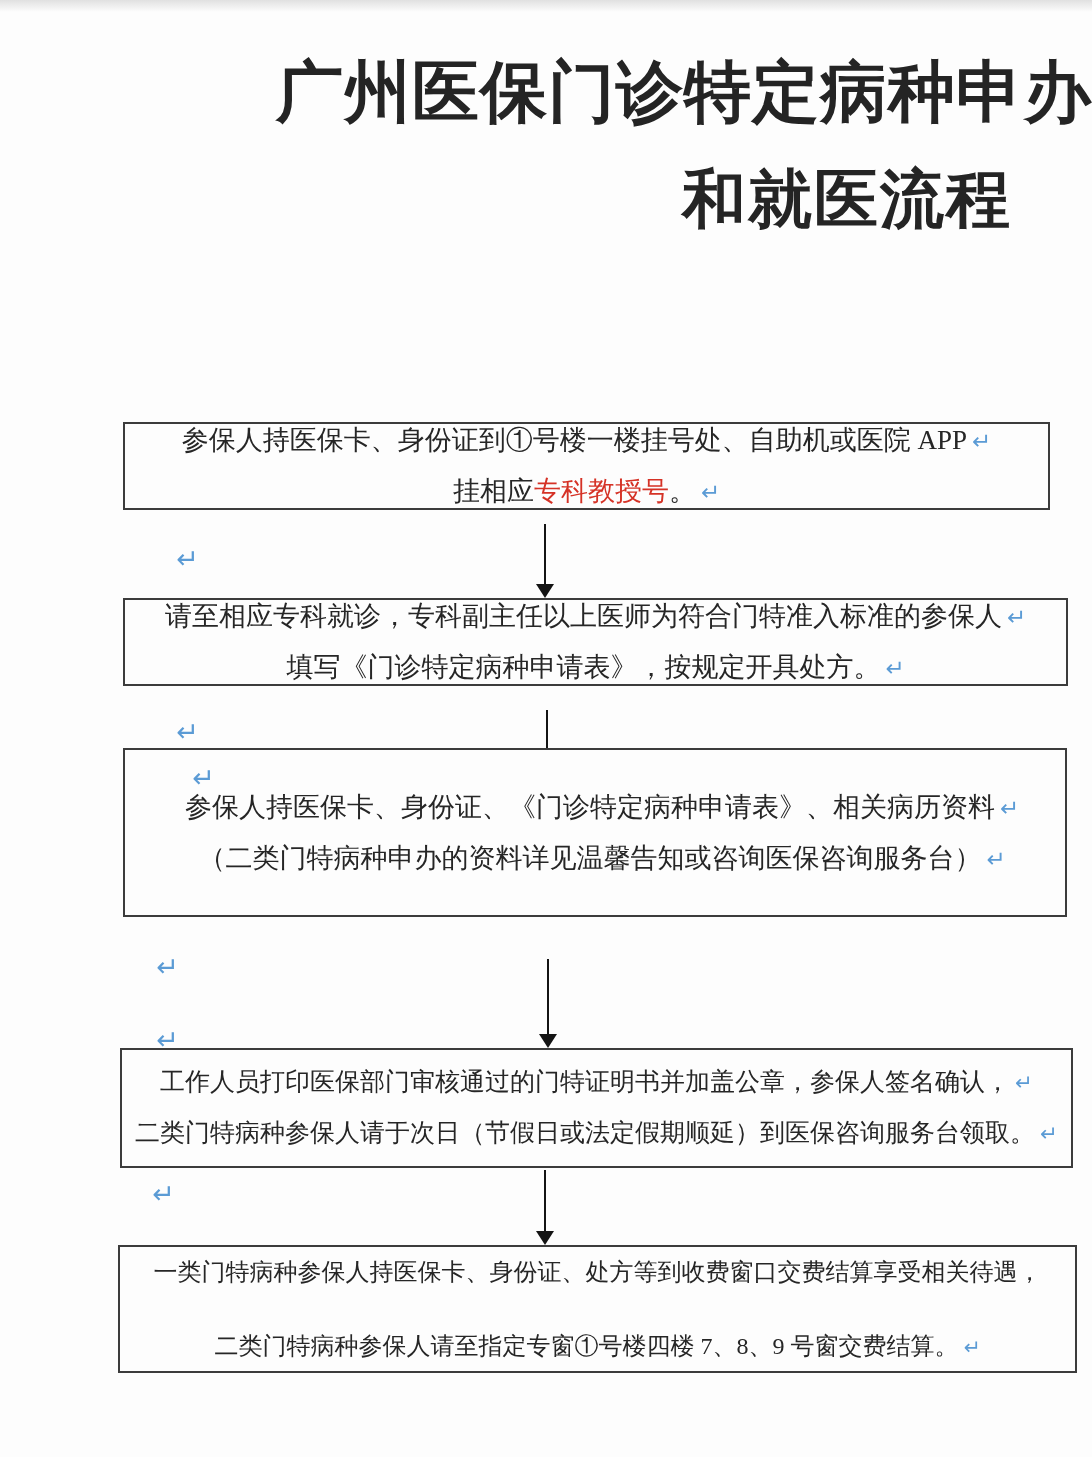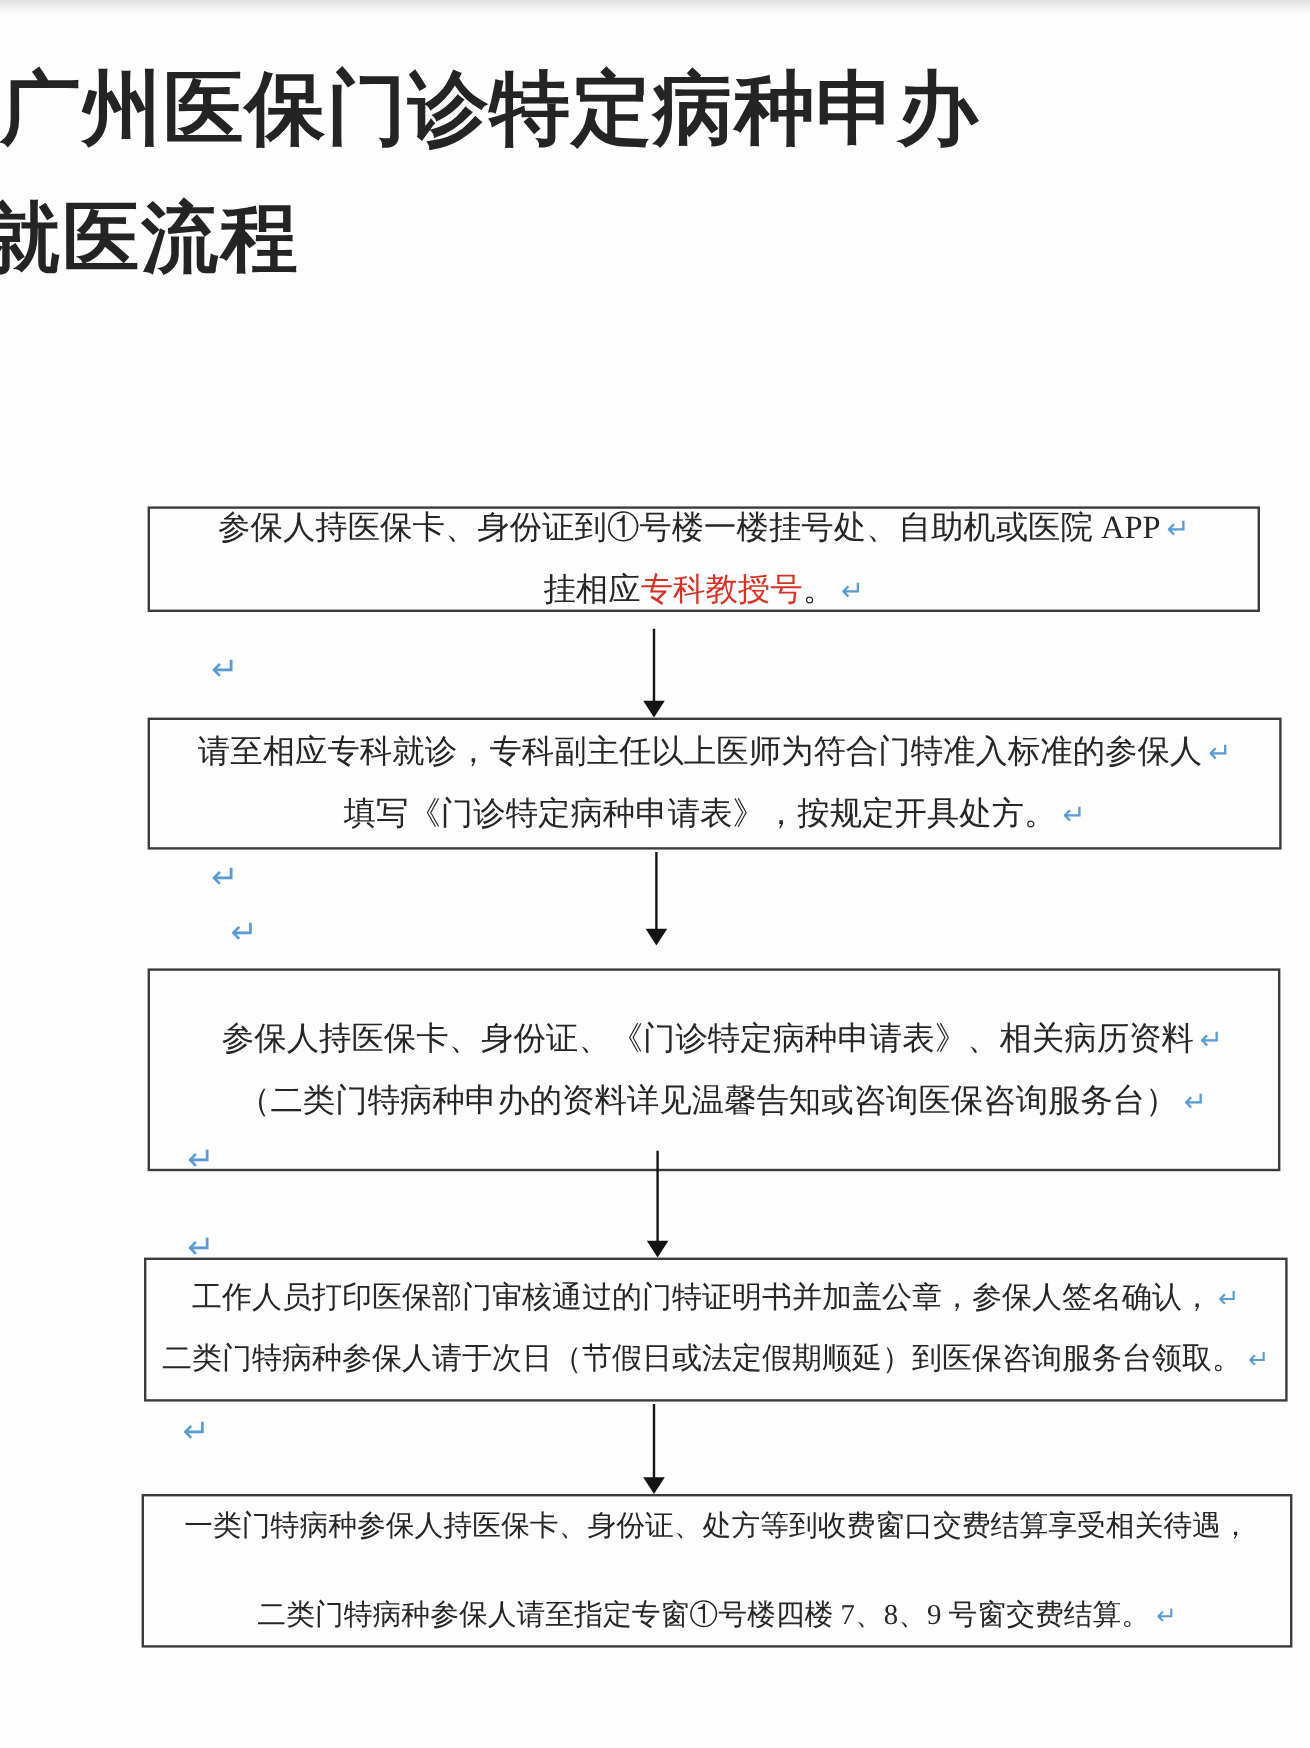--- a/index.html
+++ b/index.html
@@ -14,22 +14,22 @@
   
   .top-scan-band {
     position: absolute; top: 0; left: 0; right: 0; height: 12px;
     background: linear-gradient(#c9c9c9, rgba(255,255,255,0));
     opacity: .55;
   }
 
   
   .doc-title {
     position: absolute; top: 58px; left: 0; width: 100%;
-    text-align: left;
-    font-family: Liberation Serif, serif;
+    text-align: right;
+    font-family: Liberation Sans, sans-serif;
     font-weight: bold;
     color: #242424;
   }
   .doc-title .t-line1 {
     font-size: 67px; letter-spacing: 1px; line-height: 1.0;
     display: block;
   }
   .doc-title .t-line2 {
     font-size: 64px; letter-spacing: 2px; line-height: 1.0;
     display: block; margin-top: 42px;
@@ -54,22 +54,22 @@
   .seg { color: #262626; }
   .seg.red { color: #d53226; }
   .mark {
     font-family: "DejaVu Sans", sans-serif;
     color: #5b9bd5;
     font-size: 0.85em;
     margin-left: 5px;
   }
 
   #box1 { left: 123px; top: 422px; width: 927px; height: 88px; font-size: 27px; }
-  #box2 { left: 123px; top: 598px; width: 945px; height: 110px; font-size: 27px; }
-  #box3 { left: 123px; top: 807px; width: 944px; height: 169px; font-size: 27px; padding-left: 14px; }
+  #box2 { left: 123px; top: 598px; width: 945px; height: 88px; font-size: 27px; }
+  #box3 { left: 123px; top: 748px; width: 944px; height: 169px; font-size: 27px; padding-left: 14px; }
   #box4 { left: 120px; top: 1048px; width: 953px; height: 120px; font-size: 25px; }
   #box5 { left: 118px; top: 1245px; width: 959px; height: 128px; font-size: 24px; gap: 24px; }
 
   
   .arrow { position: absolute; width: 18px; }
   .arrow .shaft {
     position: absolute; top: 0; bottom: 13px; left: 50%;
     width: 2px; margin-left: -1px; background: #141414;
   }
   .arrow .head {

